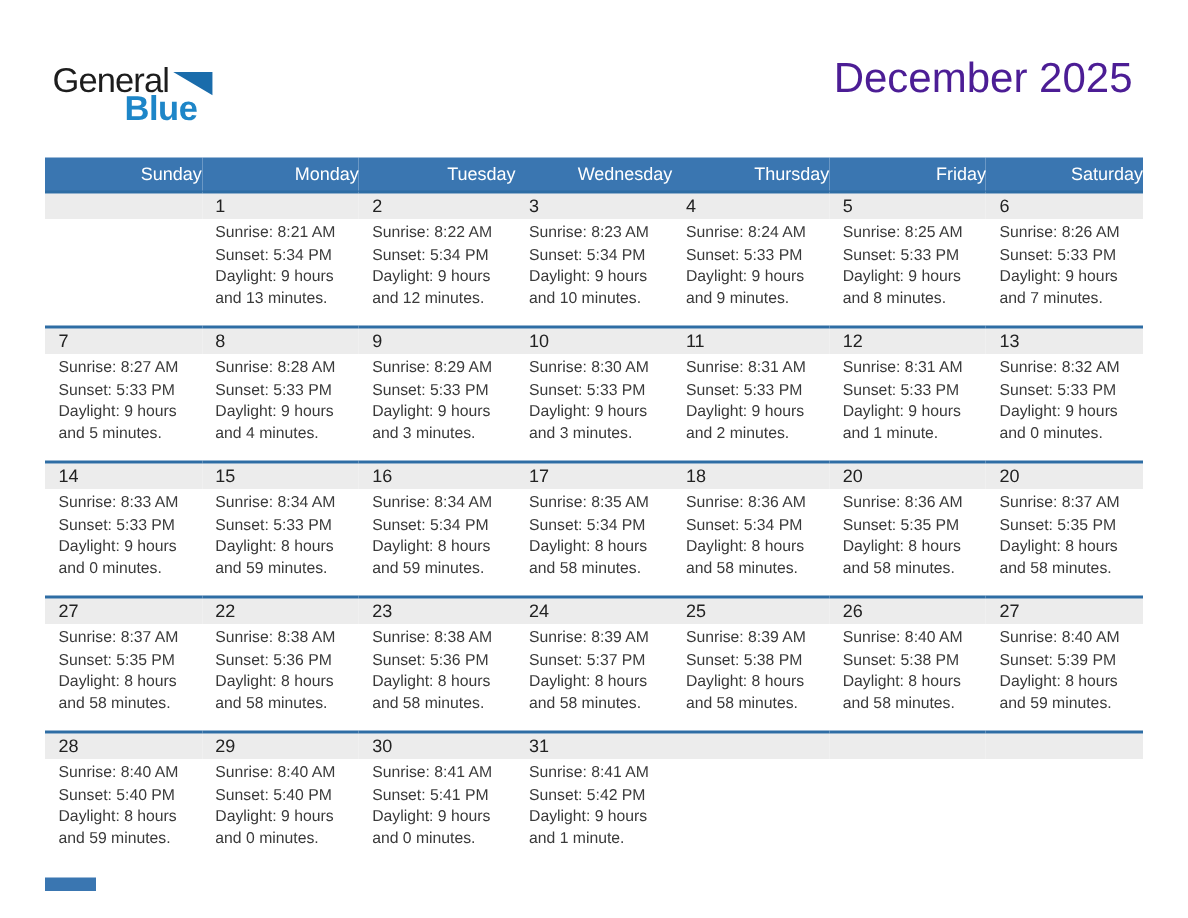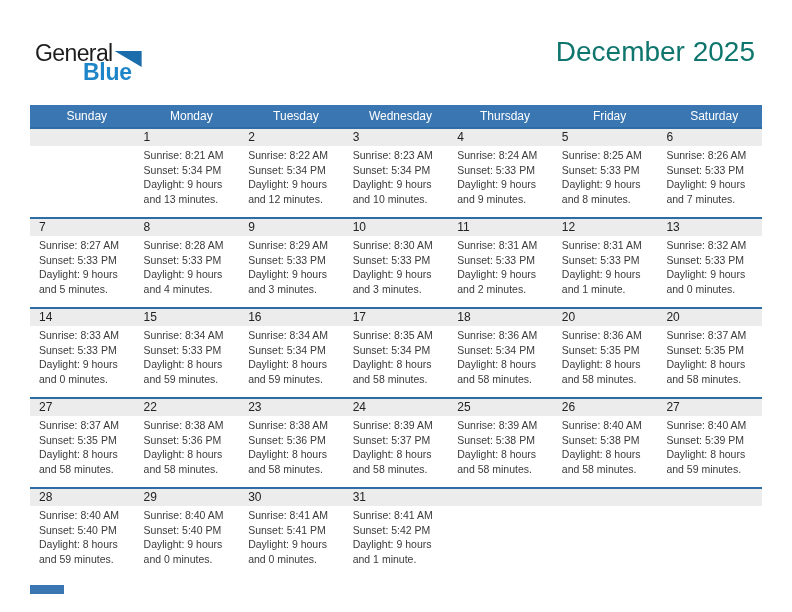--- a/index.html
+++ b/index.html
@@ -1,36 +1,36 @@
 <!DOCTYPE html>
 <html style="--accent: #3a76b1; --border: #2e6da4; --band: #ececec; --logoblue: #1e86c8; --tri: #1a6cab;"><head>
 <meta charset="utf-8">
 <style>
   html,body { margin:0; padding:0; background:#fff; }
   body { font-family:"Liberation Sans", sans-serif; }
   .page { position:relative; width:792px; height:612px; background:#ffffff; overflow:hidden; }
 
   
   .logo { position:absolute; left:35px; top:40px; }
-  .logo-line1 { display:flex; align-items:flex-end; }
+  .logo-line1 { display:flex; align-items:center; }
   .logo-general { font-size:23px; font-weight:500; color:#1d1d1d; letter-spacing:-0.6px; }
   .logo-triangle { width:27px; height:16px; background:var(--tri,#1a6cab);
                    clip-path:polygon(0 0, 100% 0, 100% 100%); margin-left:2px; margin-top:4px; }
   .logo-blue { font-size:23px; font-weight:700; color:var(--logoblue,#1e86c8);
                margin-left:48px; margin-top:-8px; letter-spacing:-0.3px; }
 
   
-  .title { position:absolute; top:36px; right:37px; font-size:28px; font-weight:500; color:#0f766e; }
+  .title { position:absolute; top:36px; right:37px; font-size:28px; font-weight:500; color:#4c1d95; }
   .location { position:absolute; top:80px; right:37px; font-size:15px; font-weight:700; color:#1d1d1d; }
 
   
   table.cal { position:absolute; left:30px; top:105px; width:732px;
               border-collapse:collapse; table-layout:fixed; }
   thead th { background:var(--accent,#3a76b1); color:#ffffff; font-weight:400; font-size:12px;
-             text-align:center; padding:4px 0 4px 9px; }
+             text-align:right; padding:4px 0 4px 9px; }
   tbody tr { border-top:2px solid var(--border,#2e6da4); }
   tbody td { vertical-align:top; height:88px; padding:0; }
   .day-num { background:var(--band,#ececec); height:17px; line-height:17px;
              padding-left:9px; font-size:12px; color:#222; }
   .day-info { padding:2px 6px 0 9px; font-size:10.5px; line-height:14.5px; color:#3a3a3a; }
 
   
   .footer-bar { position:absolute; left:30px; top:585px; width:34px; height:9px;
                 background:var(--accent,#3a76b1); }
 </style>

